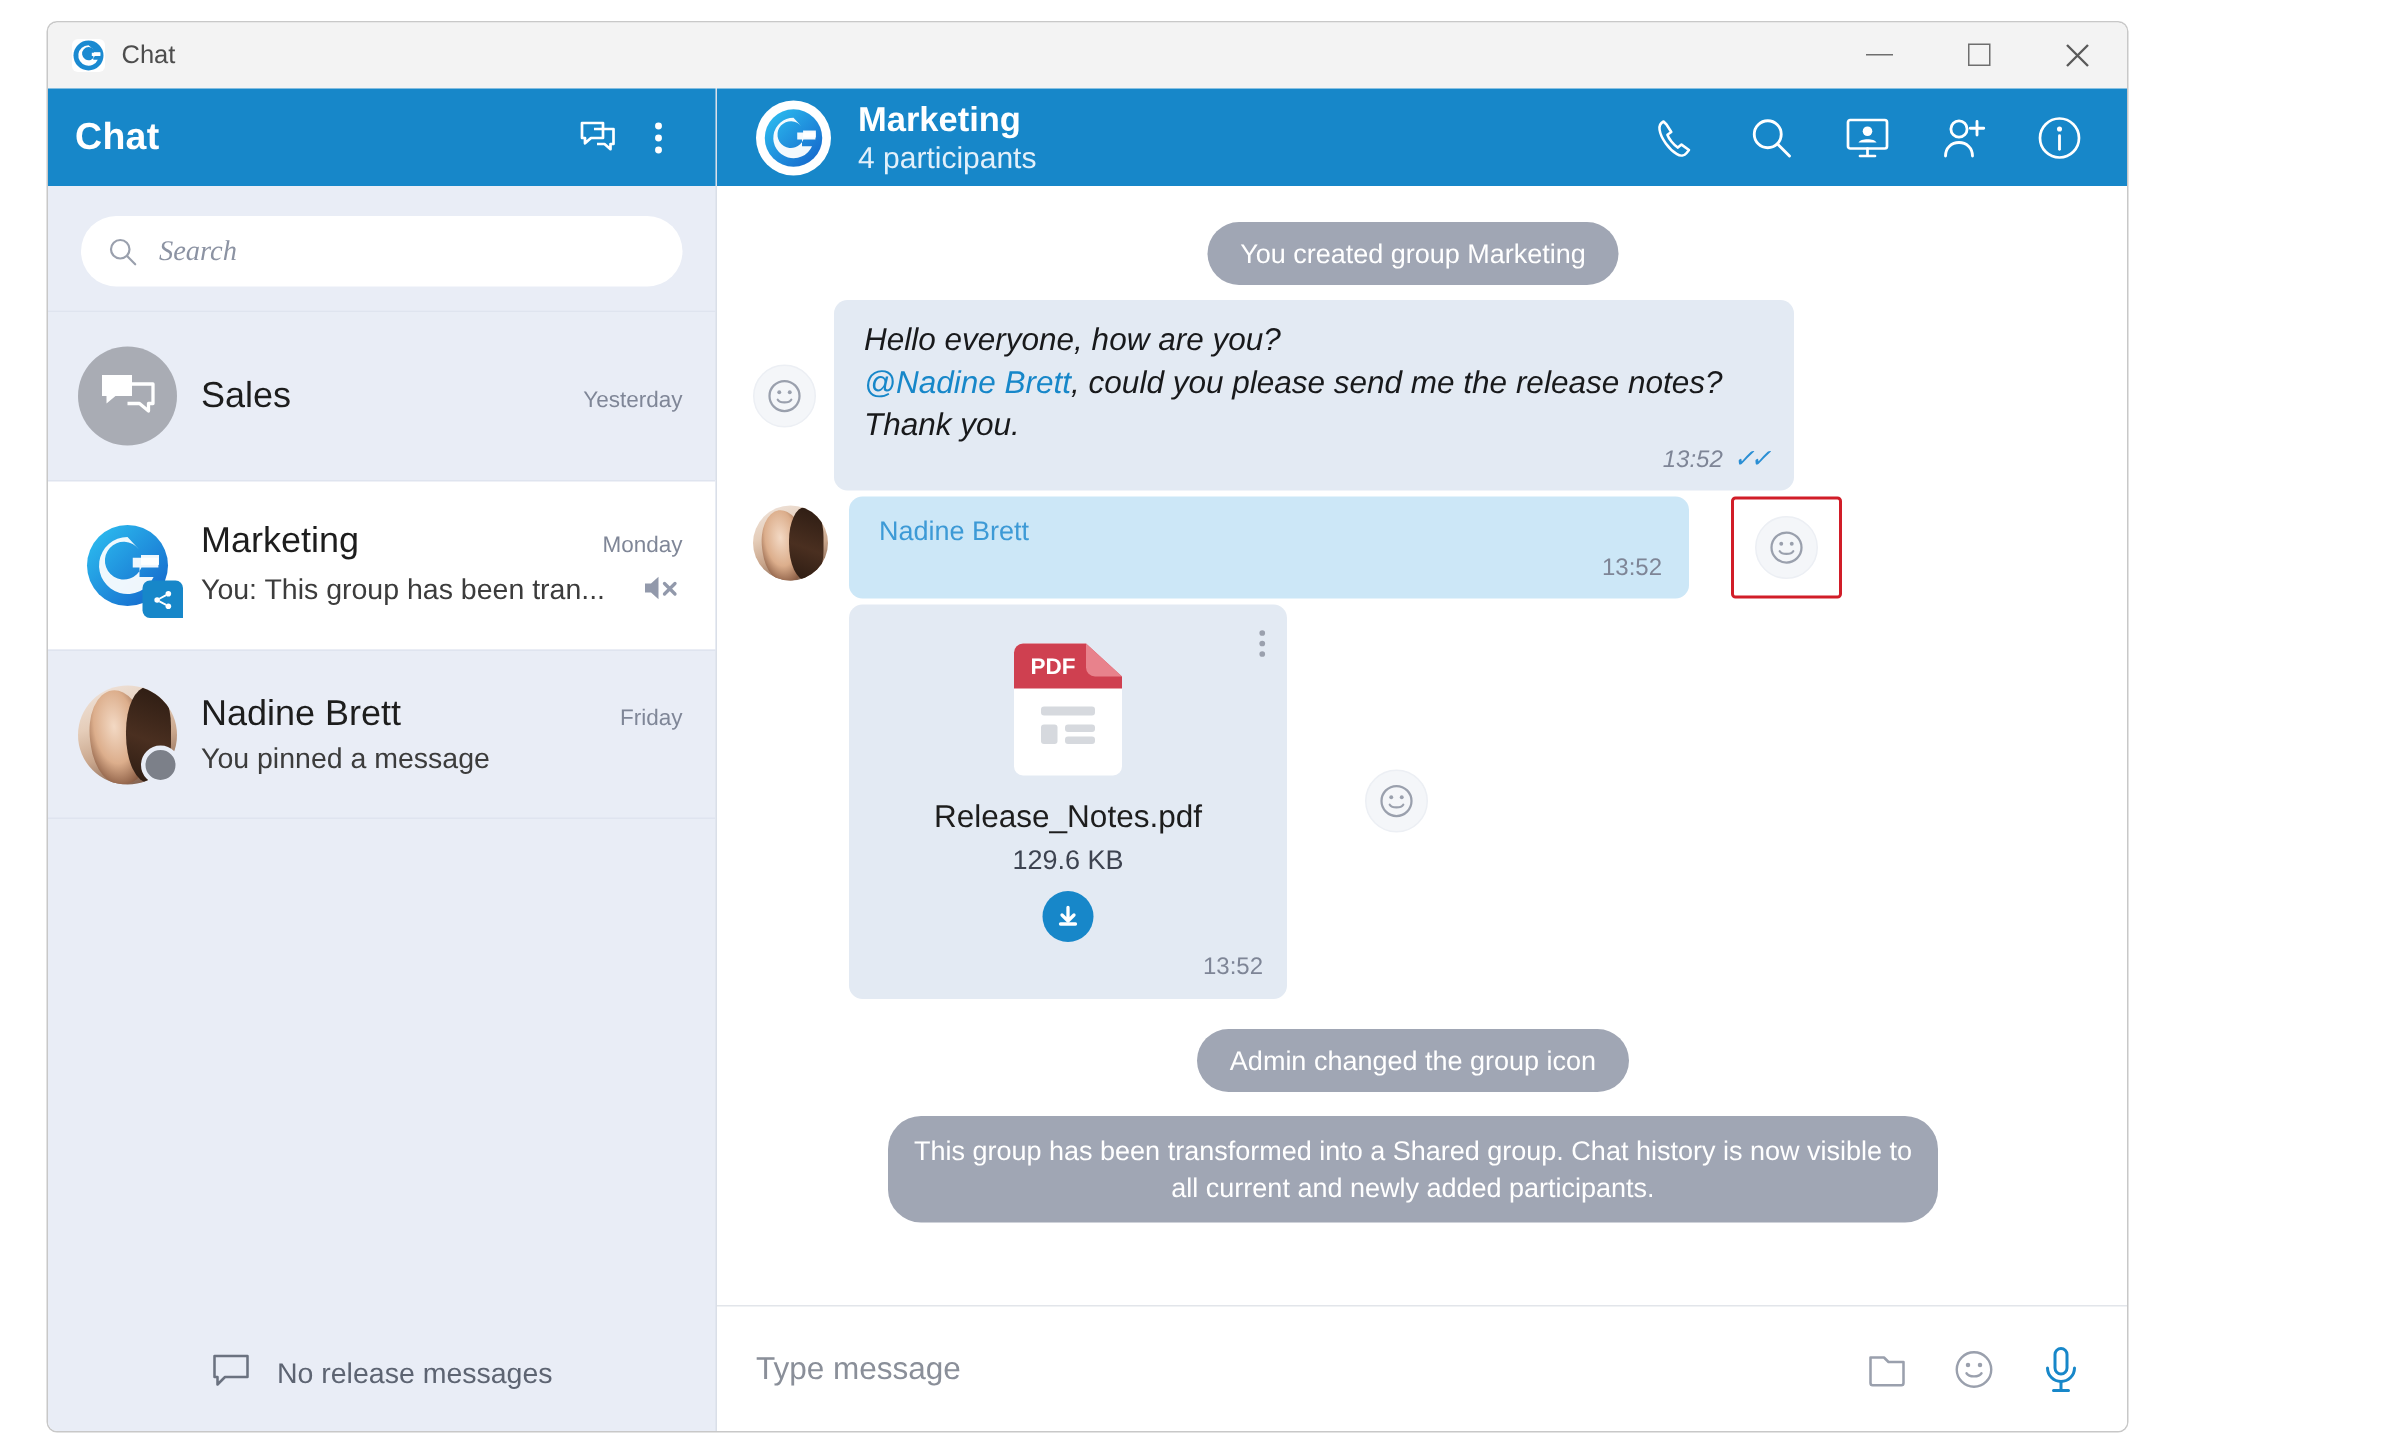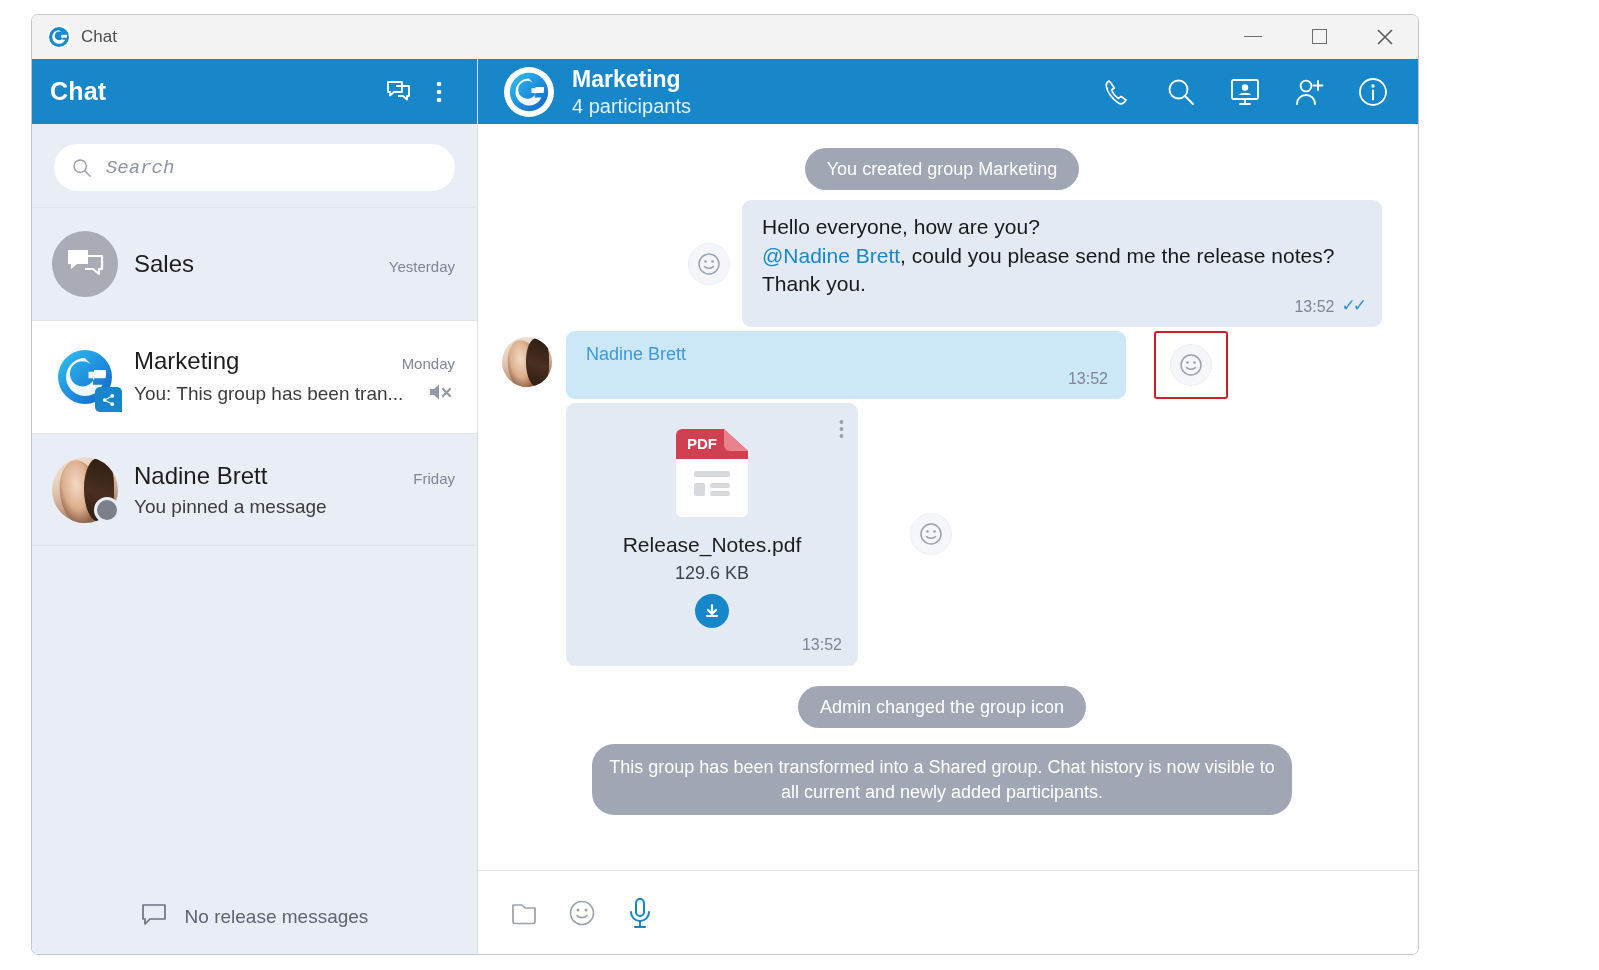--- a/index.html
+++ b/index.html
@@ -65,21 +65,21 @@
     display: flex; align-items: center; justify-content: center;
     color: #fff;
   }
   .search-wrap { padding: 20px 22px 16px 22px; }
   .search-box {
     height: 47px; background: #ffffff; border-radius: 24px;
     display: flex; align-items: center; padding: 0 18px; gap: 14px;
   }
   .search-input {
     border: none; outline: none; background: transparent;
-    font-family: Liberation Mono, monospace;
+    font-family: Liberation Serif, serif;
     font-size: 19px; font-style: italic; color: #1d4ed8;
     width: 100%;
   }
   .search-input::placeholder { color: #8c93a3; font-style: italic; opacity: 1; }
 
   .chat-list { flex: 1 1 auto; overflow: hidden; }
   .chat-row {
     height: 113px;
     display: flex; align-items: center;
     padding: 0 22px 0 20px; gap: 16px;
@@ -171,21 +171,21 @@
   .sys-row { display: flex; justify-content: center; margin: 6px 0 10px 0; align-items: flex-end; }
   .sys-bubble {
     background: #a0a6b4; color: #ffffff;
     font-size: 18px; line-height: 1.35;
     border-radius: 22px; padding: 9px 22px;
     text-align: center; max-width: 700px;
   }
   .sys-bubble.wide { max-width: 700px; padding: 11px 16px; }
 
   .msg-row { display: flex; align-items: flex-start; margin-bottom: 4px; }
-  .msg-row.out { justify-content: flex-end; gap: 12px; }
+  .msg-row.out { gap: 12px; font-style: italic; }
   .msg-row.in { justify-content: flex-start; gap: 14px; }
 
   .react-btn {
     width: 42px; height: 42px; border-radius: 50%;
     background: #f4f6f9; border: 1px solid #eceff4;
     display: flex; align-items: center; justify-content: center;
     flex: 0 0 42px; color: #9aa0ad;
     align-self: center;
   }
   .react-highlight {
@@ -556,20 +556,21 @@
         </div>
 
         <div class="sys-row">
           <div class="sys-bubble wide">This group has been transformed into a Shared group. Chat history is now visible to all current and newly added participants.</div>
         </div>
 
         <div class="spacer-flex"></div>
       </div>
 
       <div class="composer">
+        <input class="composer-input" type="text" placeholder="Type message" style="">
         <div class="comp-icon">
           <svg width="30" height="28" viewBox="0 0 30 28">
             <path d="M4 6h9l3 3h10v14a1.5 1.5 0 0 1-1.5 1.5h-19A1.5 1.5 0 0 1 4 23z" fill="none" stroke="#9aa0ad" stroke-width="1.7" stroke-linejoin="round"></path>
           </svg>
         </div>
         <div class="comp-icon">
           <svg width="30" height="30" viewBox="0 0 30 30">
             <circle cx="15" cy="15" r="11.5" fill="none" stroke="#9aa0ad" stroke-width="1.6"></circle>
             <circle cx="11" cy="12" r="1.5" fill="#9aa0ad"></circle>
             <circle cx="19" cy="12" r="1.5" fill="#9aa0ad"></circle>

